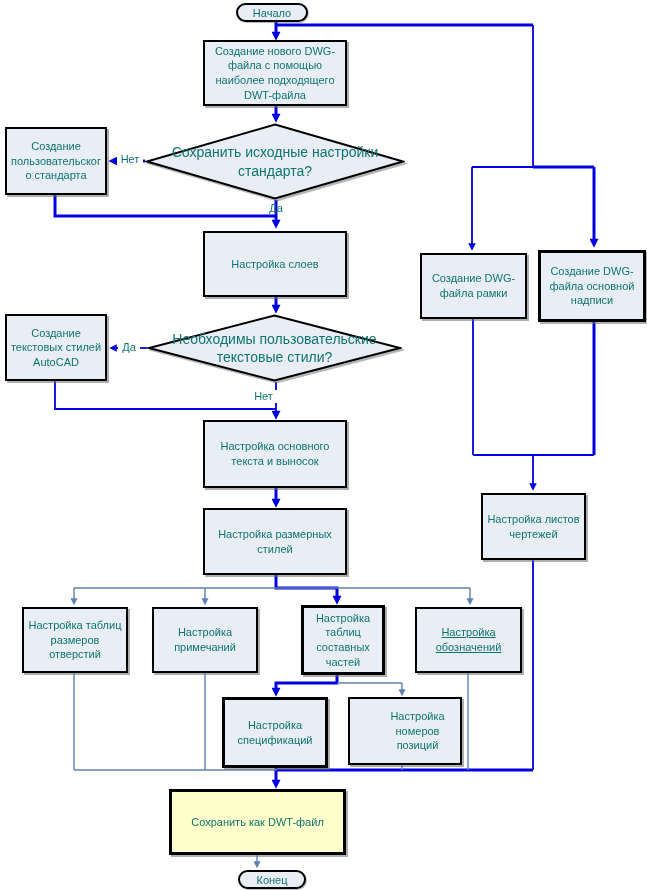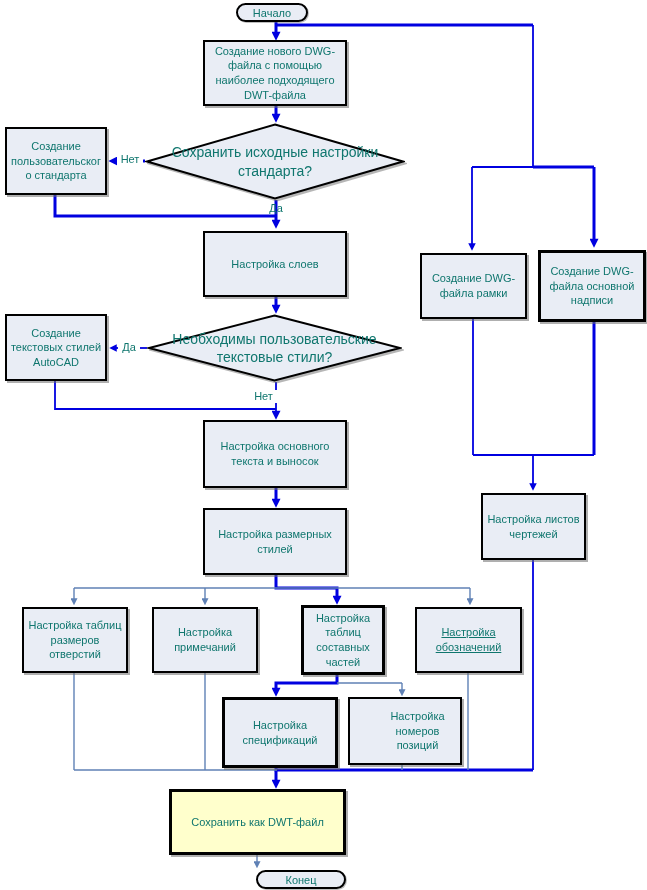--- a/index.html
+++ b/index.html
@@ -97,21 +97,21 @@
       <path d="M468,673 V770"></path>
       <path d="M402,765 V770"></path>
       <path d="M74,770 H277"></path>
       <path d="M257,855 V862" marker-end="url(#mS)"></path>
     </g>
   </svg>
 
   <div class="oval" style="left:236px;top:3px;width:72px;height:19px;">
     <span>Начало</span>
   </div>
-  <div class="oval" style="left:256px;top:870px;width:90px;height:19px;">
+  <div class="oval" style="left:238px;top:870px;width:68px;height:19px;">
     <span>Конец</span>
   </div>
 
   <div class="node" style="left:203px;top:40px;width:144px;height:66px;text-align:center;">
     <span>Создание нового DWG-файла с помощью наиболее подходящего DWT-файла</span>
   </div>
 
   <div class="diamond" style="left:145px;top:123px;width:260px;height:77px;">
     <svg viewBox="0 0 260 77" preserveAspectRatio="none">
       <polygon points="130,1.5 258,38.5 130,75.5 2,38.5" fill="#e9edf5" stroke="#000" stroke-width="2"></polygon>
@@ -152,21 +152,21 @@
   <div class="node" style="left:152px;top:607px;width:106px;height:66px;">
     <span>Настройка примечаний</span>
   </div>
   <div class="node bold" style="left:284px;top:605px;width:84px;height:70px;margin-left:17px;">
     <span>Настройка таблиц составных частей</span>
   </div>
   <div class="node" style="left:415px;top:607px;width:107px;height:66px;text-decoration:underline;">
     <span>Настройка обозначений</span>
   </div>
 
-  <div class="node bold" style="left:222px;top:697px;width:116px;height:71px;">
+  <div class="node bold" style="left:222px;top:697px;width:106px;height:71px;">
     <span>Настройка спецификаций</span>
   </div>
   <div class="node" style="left:348px;top:697px;width:114px;height:68px;padding-left:28px;">
     <span>Настройка номеров позиций</span>
   </div>
 
   <div class="node" style="left:420px;top:253px;width:107px;height:66px;">
     <span>Создание DWG-файла рамки</span>
   </div>
   <div class="node bold" style="left:538px;top:250px;width:108px;height:72px;">

